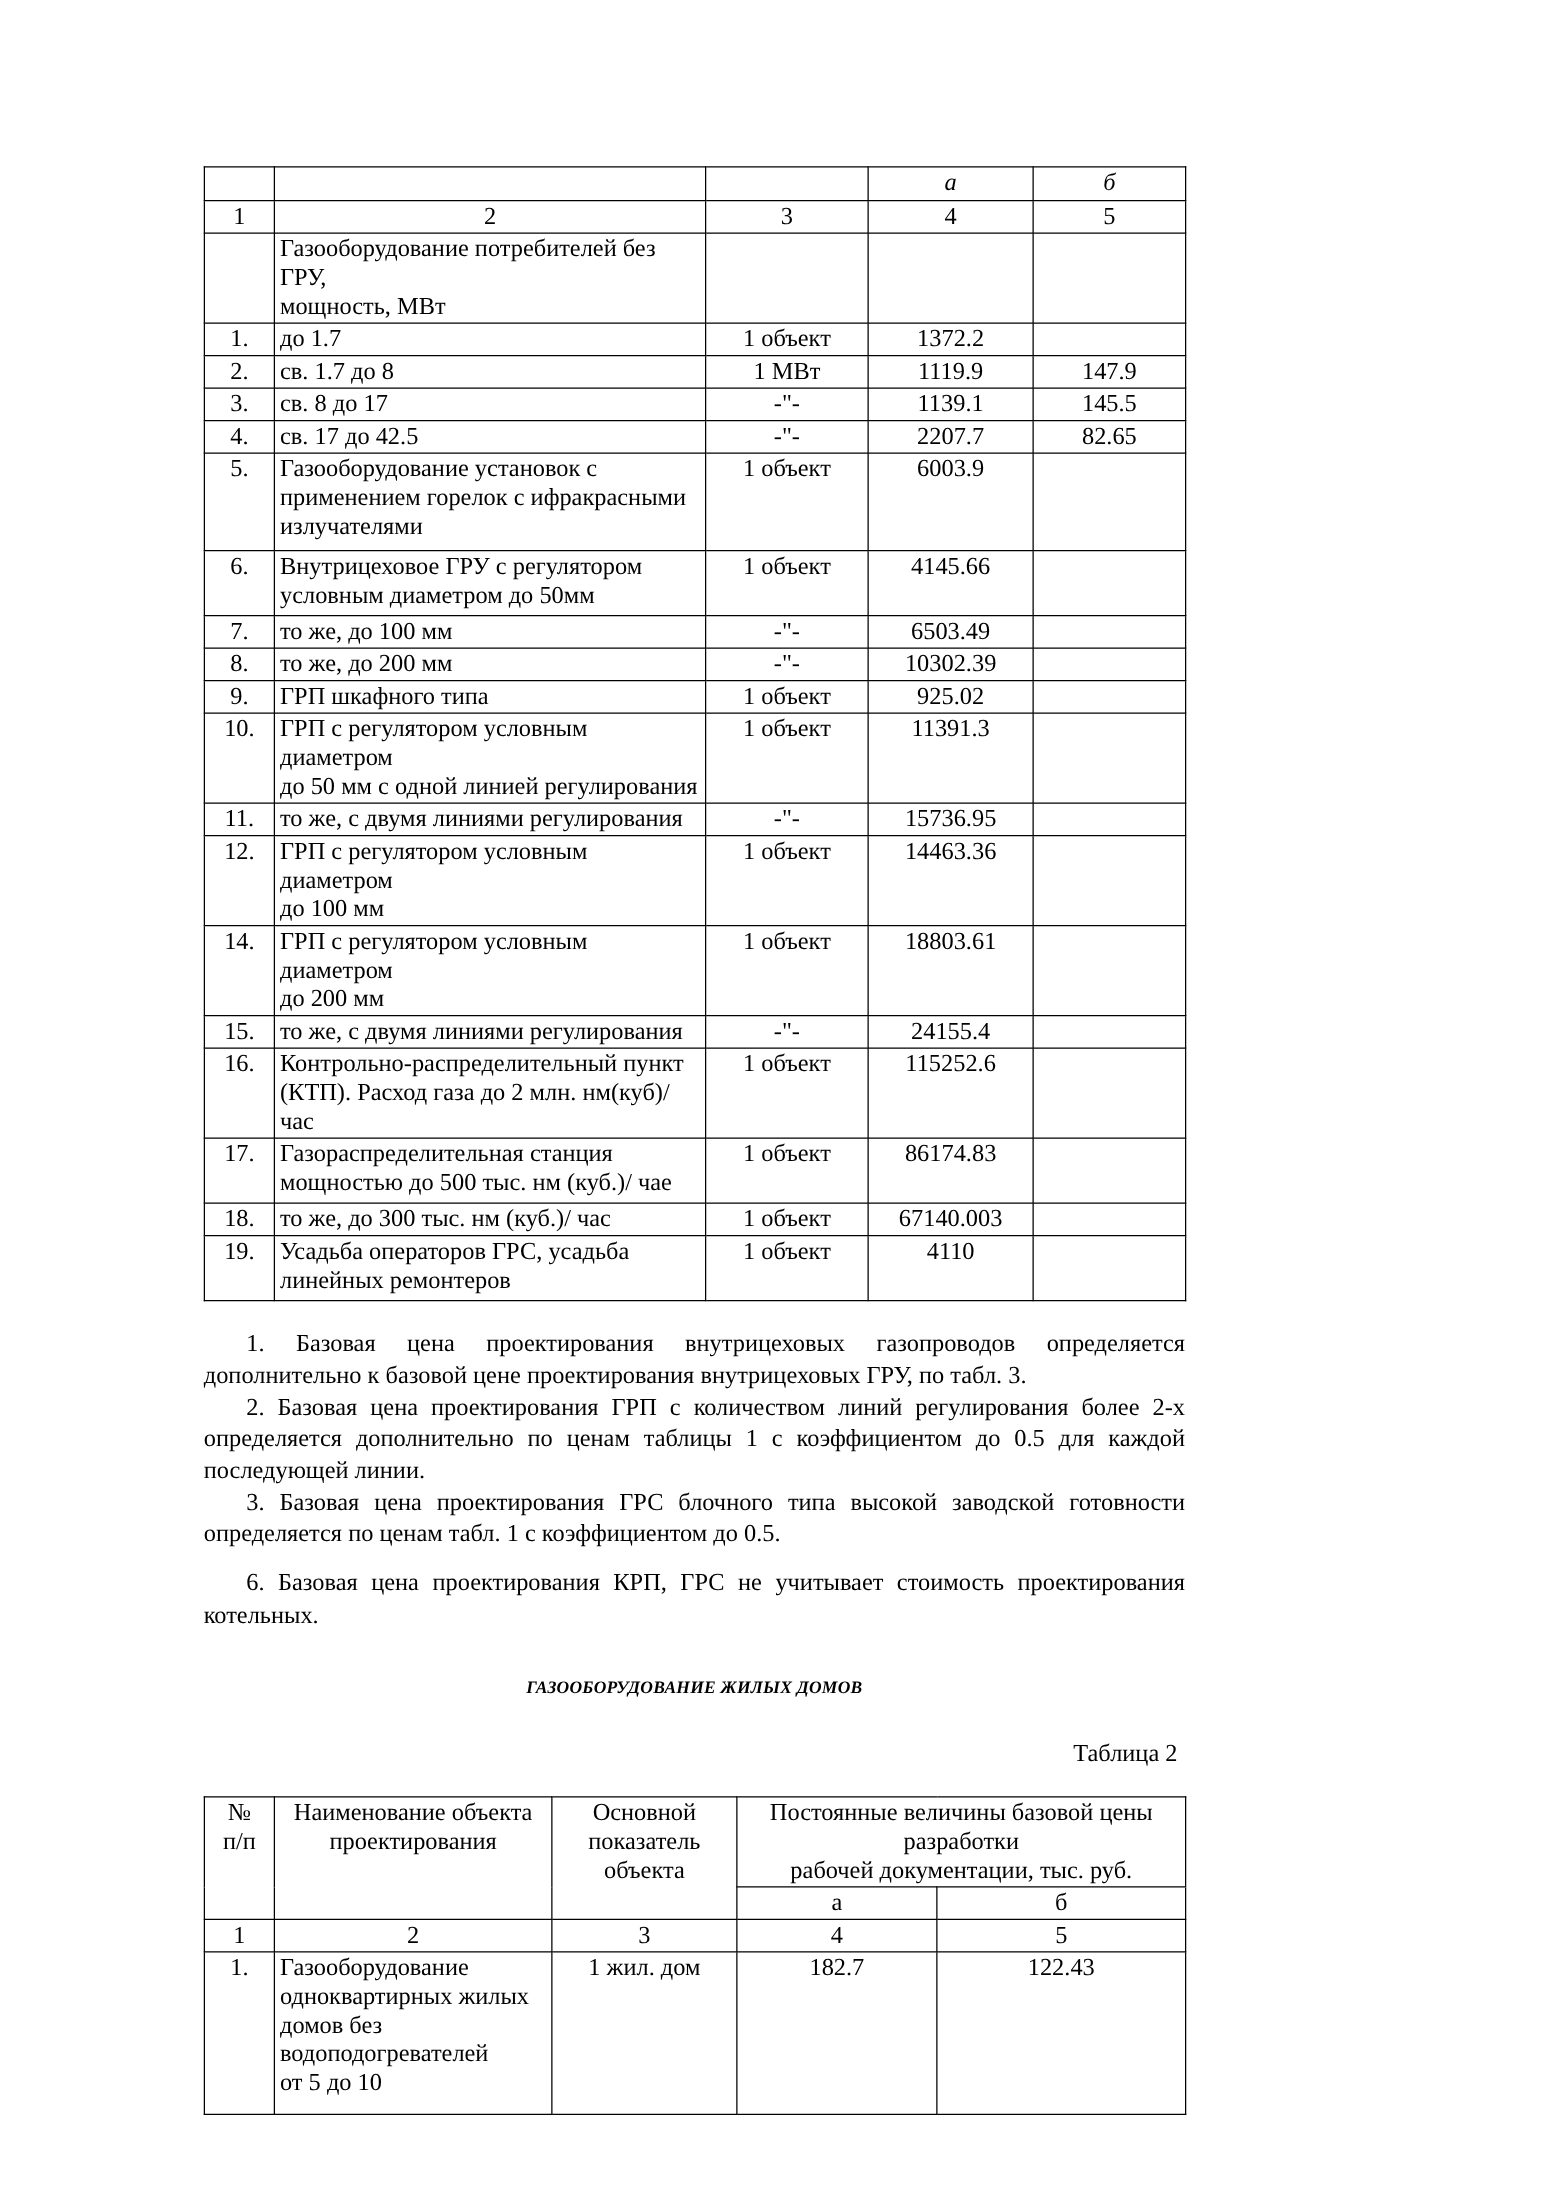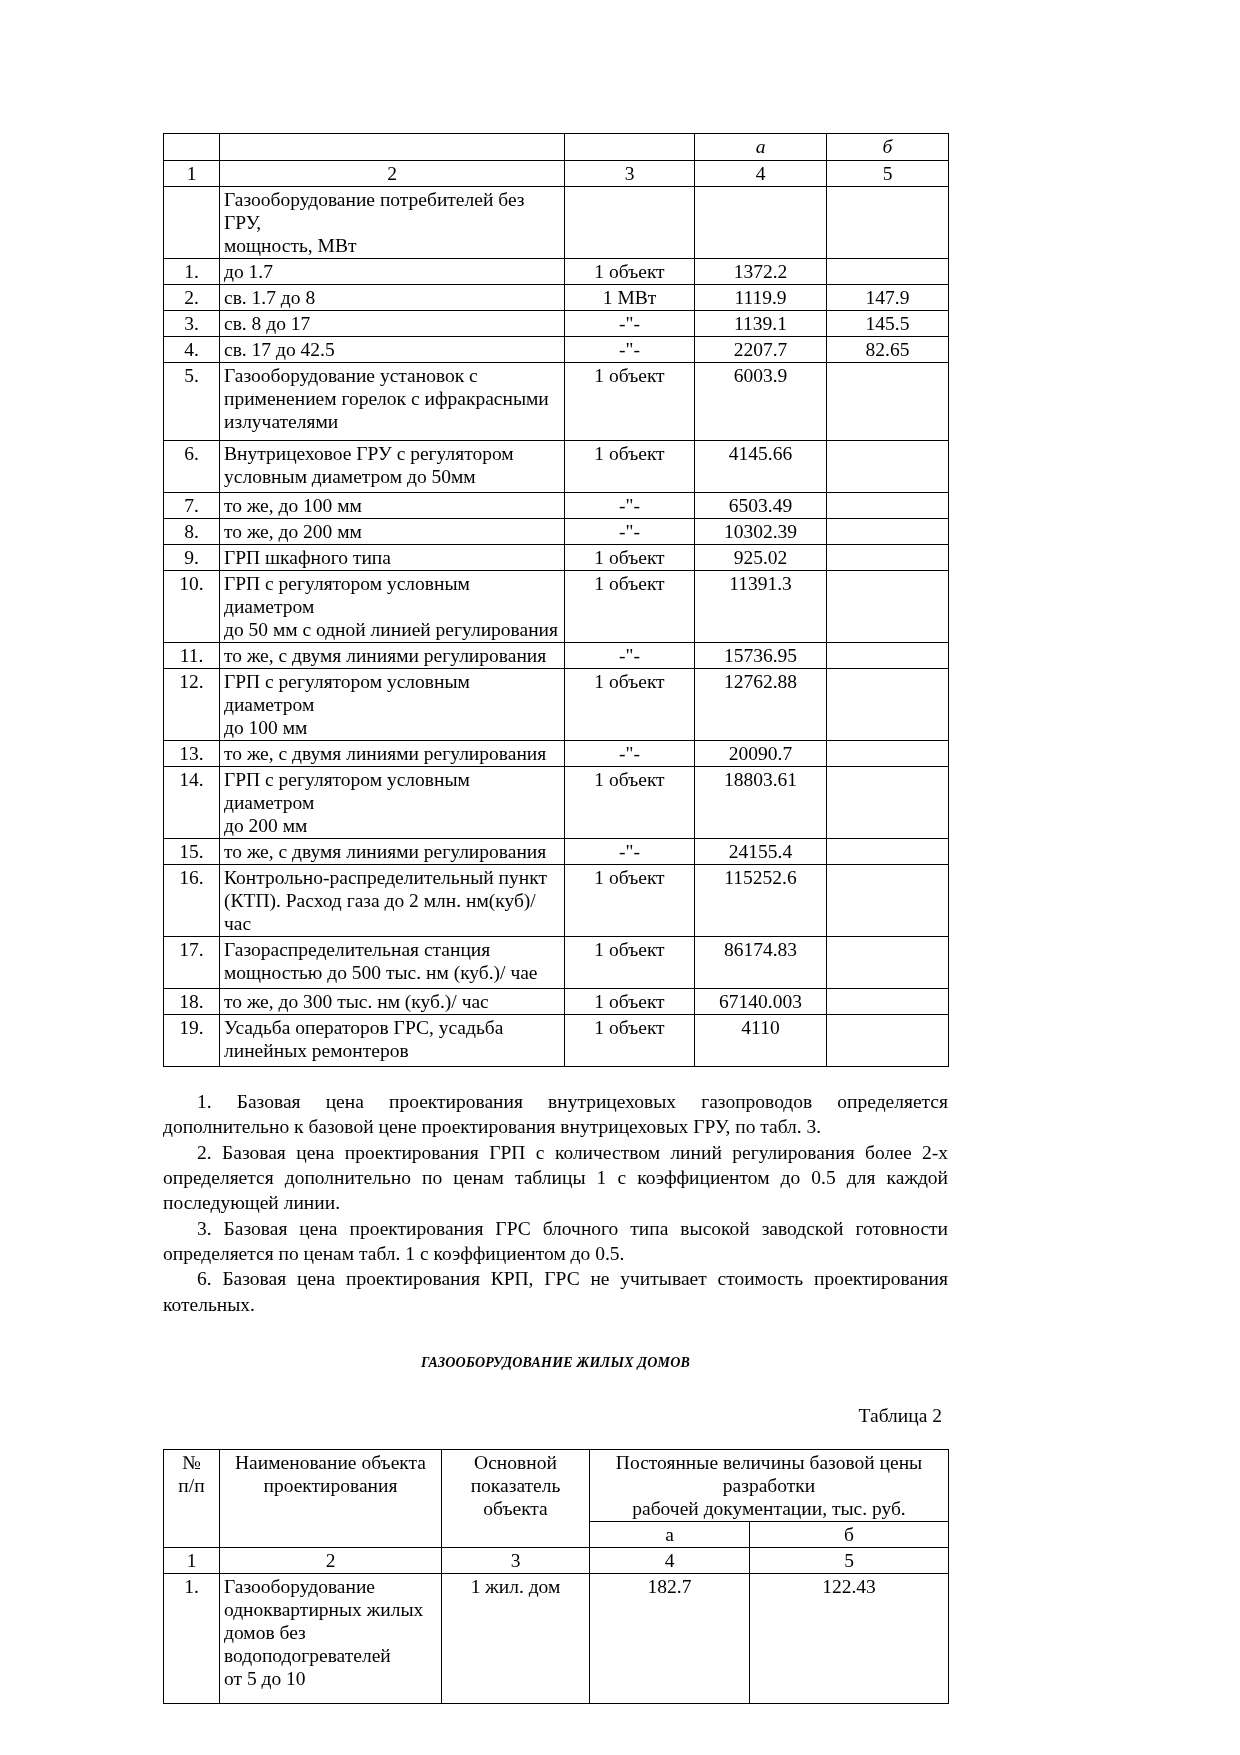--- a/index.html
+++ b/index.html
@@ -71,21 +71,21 @@
     font-style: italic;
     text-indent: 34px;
     text-align: left;
     margin: 0 0 1px 0;
   }
   .notes p.note {
     margin: 0;
     text-indent: 34px;
     text-align: justify;
   }
-  .notes p.note:last-child { text-align: justify; }
+  .notes p.note:last-child { text-align: justify; margin-top: 14px; }
 
   
   .section-heading {
     width: 785px;
     text-align: center;
     font-weight: bold;
     font-style: italic;
     font-size: 14px;
     margin-top: 38px;
     letter-spacing: 0.2px;
@@ -228,29 +228,22 @@
             <td class="lft cell-multiline">то же, с двумя линиями регулирования</td>
             <td class="ctr">-"-</td>
             <td class="ctr">15736.95</td>
             <td class="ctr"></td>
           </tr>
           <tr style="height: 52px;">
             <td class="ctr">12.</td>
             <td class="lft cell-multiline">ГРП с регулятором условным диаметром
 до 100 мм</td>
             <td class="ctr bot">1 объект</td>
-            <td class="ctr bot">12762.88</td>
-            <td class="ctr bot"></td>
-          </tr>
-          <tr style="height: 26px;">
-            <td class="ctr">13.</td>
-            <td class="lft cell-multiline">то же, с двумя линиями регулирования</td>
-            <td class="ctr">-"-</td>
-            <td class="ctr">20090.7</td>
-            <td class="ctr"></td>
+            <td class="ctr bot">14463.36</td>
+            <td class="ctr bot"></td>
           </tr>
           <tr style="height: 52px; margin-top: 16px;">
             <td class="ctr">14.</td>
             <td class="lft cell-multiline">ГРП с регулятором условным диаметром
 до 200 мм</td>
             <td class="ctr bot">1 объект</td>
             <td class="ctr bot">18803.61</td>
             <td class="ctr bot"></td>
           </tr>
           <tr style="height: 26px; font-family: Liberation Serif, serif;">

